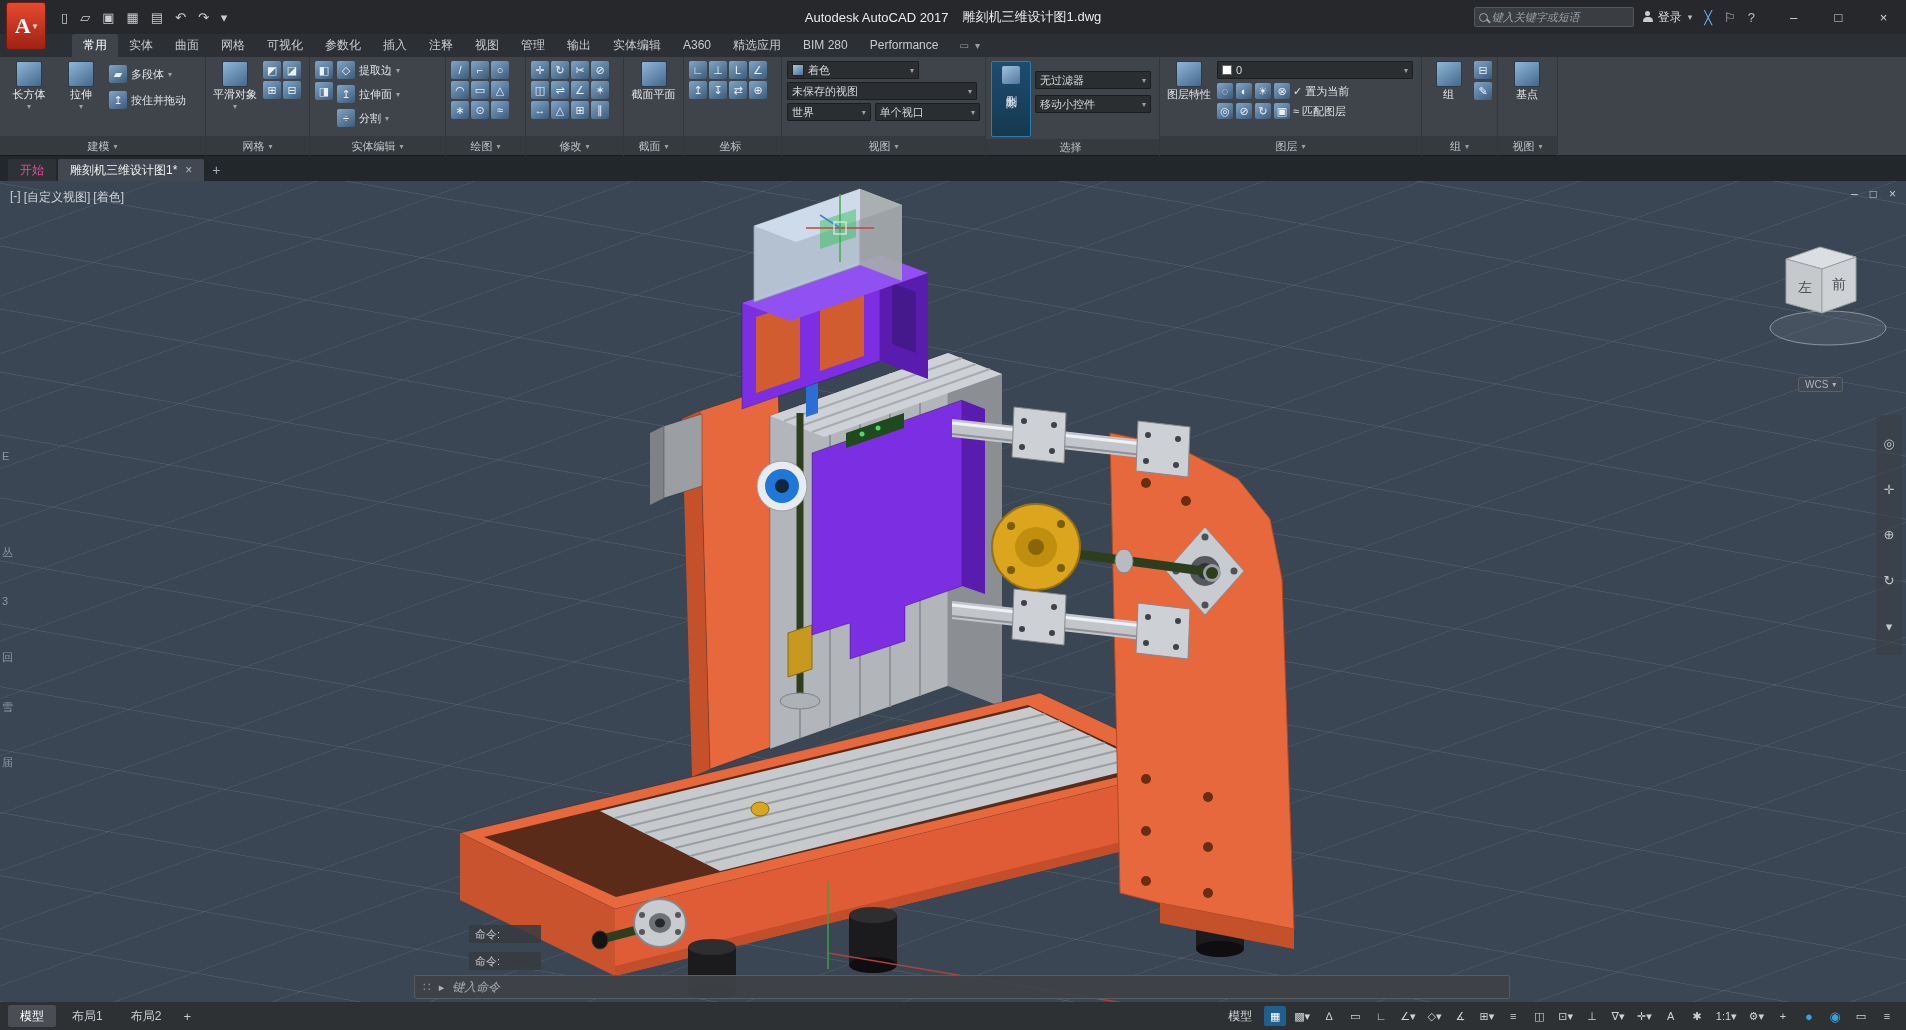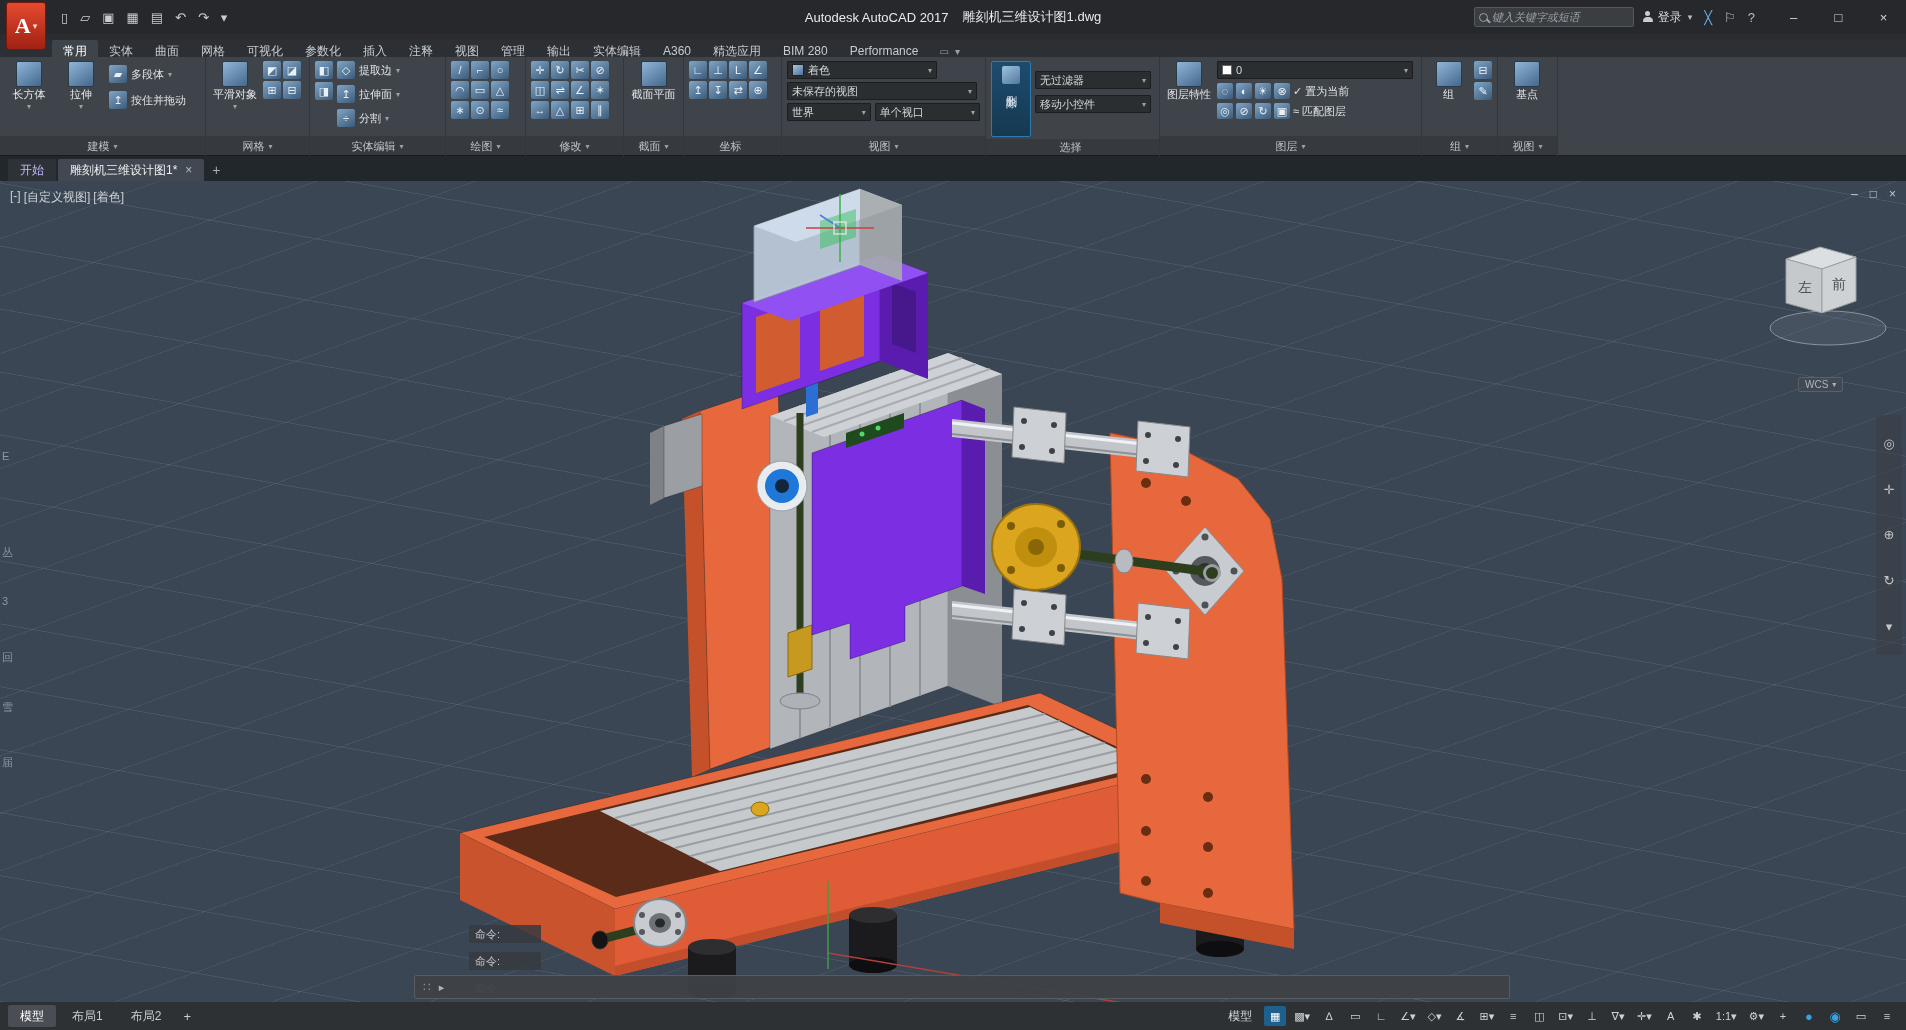--- a/index.html
+++ b/index.html
@@ -29,21 +29,21 @@
   .person{width:12px;height:12px;position:relative;flex:none;}
   .person::before{content:"";position:absolute;left:3.5px;top:0;width:5px;height:5px;border-radius:50%;background:#c9cdd1;}
   .person::after{content:"";position:absolute;left:1px;top:6px;width:10px;height:5px;border-radius:5px 5px 1px 1px;background:#c9cdd1;}
   #signin{display:flex;align-items:center;gap:4px;font-size:12px;color:#d5d8db;}
   .tb-ic{font-size:13px;color:#b9bec3;padding:0 2px;}
   .tb-ic.blue{color:#6ab0e8;font-weight:bold;}
   #win-controls{display:flex;height:34px;margin-left:6px;}
   #win-controls span{width:45px;display:flex;align-items:center;justify-content:center;font-size:13px;color:#d5d8db;}
 
   
-  #tabrow{top:40px;height:23px;background:var(--c-tabrow_bg);display:flex;align-items:flex-end;padding-left:52px;}
+  #tabrow{top:34px;height:23px;background:var(--c-tabrow_bg);display:flex;align-items:flex-end;padding-left:72px;}
   .rtab{font-size:12px;color:#c7ccd1;padding:0 11px;line-height:23px;cursor:default;}
   .rtab.active{background:var(--c-ribbon_bg);color:#ffffff;border-radius:2px 2px 0 0;}
   #ribbon-opts{margin-left:10px;display:flex;gap:6px;align-items:center;line-height:23px;}
   #ribbon-opts span{font-size:10px;color:#9aa0a6;}
 
   
   #ribbon{top:57px;height:99px;background:var(--c-ribbon_bg);display:flex;border-bottom:1px solid #1d2023;}
   .panel{height:99px;display:flex;flex-direction:column;border-right:1px solid var(--c-panel_border);flex:none;}
   .pbody{flex:1;display:flex;gap:4px;padding:4px 5px 2px 5px;align-items:flex-start;}
   .plabel{height:20px;display:flex;align-items:center;justify-content:center;gap:4px;
@@ -65,21 +65,21 @@
   .lswatch{width:10px;height:10px;background:#ffffff;border:1px solid #666;flex:none;}
   .tallToggle{width:40px;height:76px;background:linear-gradient(#1d4c70,#16394f);border:1px solid #2f7ab0;border-radius:2px;
        display:flex;flex-direction:column;align-items:center;padding-top:4px;gap:3px;}
   .tallToggle .vlabel{writing-mode:vertical-rl;font-size:11px;color:#e2ecf4;letter-spacing:2px;}
   .col{display:flex;flex-direction:column;gap:3px;}
   .minibtn{display:flex;align-items:center;gap:3px;font-size:11px;color:#dfe2e5;white-space:nowrap;}
 
   
   #filetabs{top:156px;height:25px;background:var(--c-filetab_bg);display:flex;align-items:flex-end;padding-left:8px;gap:2px;}
   .ftab{height:22px;display:flex;align-items:center;gap:8px;padding:0 12px;font-size:12px;
-        background:#2c3237;color:#c4b5fd;border-radius:2px 2px 0 0;}
+        background:#2c3237;color:#ec4899;border-radius:2px 2px 0 0;}
   .ftab.active{background:#414851;color:#eef1f3;}
   .ftab .fclose{font-size:12px;color:#b8bcc0;}
   #newtab{width:20px;height:22px;display:flex;align-items:center;justify-content:center;color:#aab0b5;font-size:14px;}
 
   
   #canvas{top:181px;height:821px;background-color:var(--c-canvas_bg);
     background-image:
       repeating-linear-gradient(10deg, rgba(170,185,200,.13) 0 1px, transparent 1px 62px),
       repeating-linear-gradient(160deg, rgba(170,185,200,.10) 0 1px, transparent 1px 54px);
     overflow:hidden;}
@@ -337,21 +337,21 @@
       </div>
     </div>
     <div class="plabel">
       <span>坐标</span>
         <span class="caret"></span>
     </div>
   </div>
 
   <div class="panel" style="width:204px">
     <div class="pbody" style="flex-direction:column;gap:3px;align-items:stretch">
-      <div class="combo" style="width:150px">
+      <div class="combo" style="width:132px">
         <span class="cswatch"></span>
         <span>着色</span>
         <span class="caret">▾</span>
       </div>
       <div class="combo" style="width:190px">
         <span>未保存的视图</span>
         <span class="caret">▾</span>
       </div>
       <div style="display:flex;gap:4px">
         <div class="combo" style="width:92px">
@@ -703,20 +703,21 @@
 
   <div id="cmd-history">
     <div>命令:</div>
     <div>命令:</div>
     <div>命令:</div>
   </div>
 
   <div id="cmdbar">
     <span class="grip">∷</span>
     <span class="prompt">▸</span>
+    <input placeholder="键入命令" style="">
   </div>
 </div>
 
 <div class="band" id="statusbar">
   <span class="ltab active">模型</span>
   <span class="ltab">布局1</span>
   <span class="ltab">布局2</span>
   <span id="lt-add">+</span>
   <span id="sb-spacer"></span>
   <span id="sb-model">模型</span>

